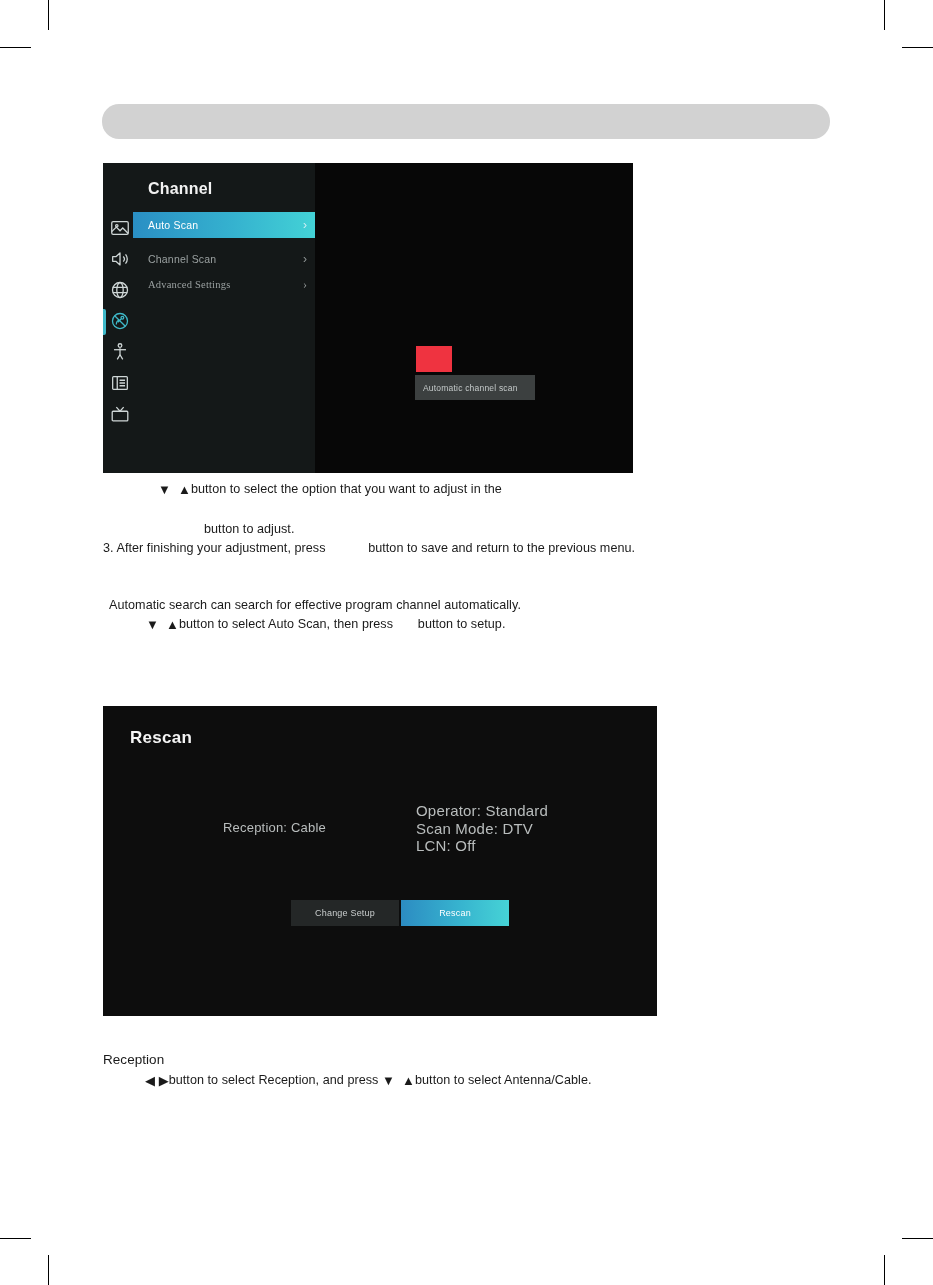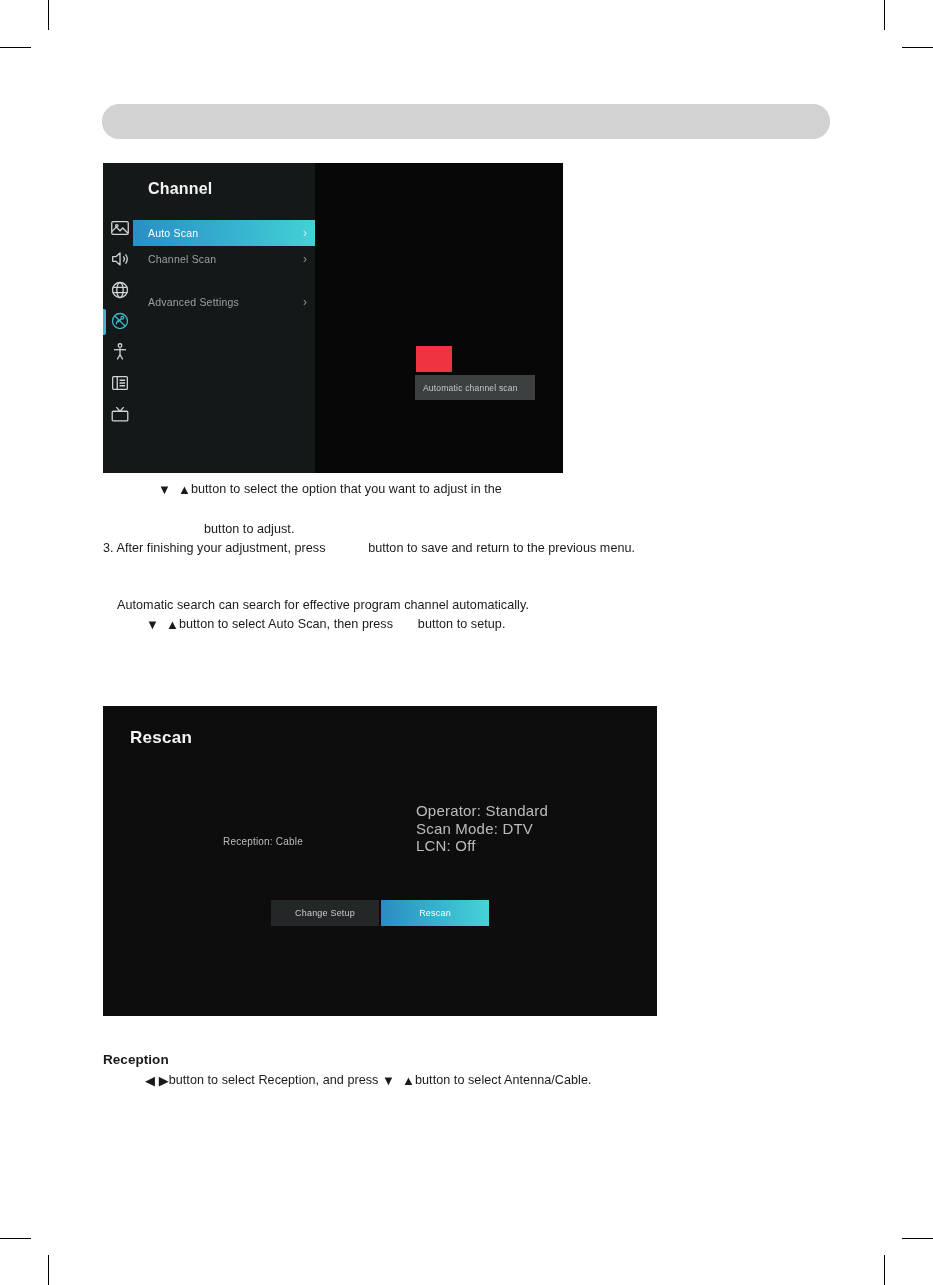--- a/index.html
+++ b/index.html
@@ -45,21 +45,21 @@
   .tv-shot {
     position: absolute;
     background: #070707;
     overflow: hidden;
   }
 
   
   #shot-channel {
     left: 103px;
     top: 163px;
-    width: 460px;
+    width: 530px;
     height: 310px;
   }
   .menu-left-panel {
     position: absolute;
     left: 0; top: 0;
     width: 212px;
     height: 100%;
     background: #141818;
   }
   .icon-rail {
@@ -122,21 +122,20 @@
   }
   .menu-row .row-chev {
     width: 20px;
     text-align: center;
     font-size: 12px;
     color: #8f9595;
   }
   .menu-row.active {
     background: linear-gradient(90deg, #2a8fc4 0%, #35b2cf 55%, #43d2d6 100%);
     color: #ffffff;
-    margin-top: 8px;
   }
   .menu-row.active .row-chev { color: #cdeef3; }
 
   .tooltip-box {
     position: absolute;
     left: 312px;
     top: 212px;
     width: 120px;
     height: 25px;
     background: #3c4040;
@@ -162,22 +161,22 @@
     left: 27px;
     top: 22px;
     font-size: 17px;
     font-weight: bold;
     color: #f4f4f4;
     letter-spacing: 0.3px;
   }
   .rescan-reception {
     position: absolute;
     left: 120px;
-    top: 130px;
-    font-size: 10px;
+    top: 114px;
+    font-size: 13px;
     color: #b9bdbd;
     letter-spacing: 0.2px;
   }
   .rescan-info {
     position: absolute;
     left: 313px;
     top: 96px;
     font-size: 15px;
     color: #b9bdbd;
     letter-spacing: 0.2px;
@@ -190,20 +189,21 @@
   }
   .btn {
     position: absolute;
     top: 0;
     height: 26px;
     display: flex;
     align-items: center;
     justify-content: center;
     font-size: 9px;
     letter-spacing: 0.2px;
+    margin-left: 20px;
   }
   .btn-change {
     left: 0;
     width: 108px;
     background: #242727;
     color: #c9cdcd;
   }
   .btn-rescan {
     left: 110px;
     width: 108px;
@@ -212,33 +212,33 @@
   }
 
   
   .doc-text {
     position: absolute;
     font-size: 12.6px;
     color: #1a1a1a;
     letter-spacing: 0.05px;
     white-space: pre;
   }
-  .doc-text.bold { font-weight: bold; }
+  .doc-text.bold { font-weight: normal; }
   .tri {
     display: inline-block;
     font-size: 13px;
     line-height: 1;
     vertical-align: -1px;
   }
 
   #txt-b1-l1 { left: 158px; top: 482px; }
   #txt-b1-l2 { left: 204px; top: 522px; }
   #txt-b1-l3 { left: 103px; top: 541px; }
 
-  #txt-b2-l1 { left: 117px; top: 598px; }
+  #txt-b2-l1 { left: 109px; top: 598px; }
   #txt-b2-l2 { left: 146px; top: 617px; text-align: right; }
 
   #txt-reception-head { left: 103px; top: 1052px; font-size: 13.5px; }
   #txt-b3-l1 { left: 145px; top: 1073px; }
 </style>
 </head>
 <body>
 
 <div class="crop v crop-tl-v"></div>
 <div class="crop h crop-tl-h"></div>
@@ -325,21 +325,21 @@
   <div class="menu-row active" style="top:49px;">
     <span class="row-label">Auto Scan</span>
     <span class="row-chev">›</span>
   </div>
 
   <div class="menu-row" style="top:83px;">
     <span class="row-label">Channel Scan</span>
     <span class="row-chev">›</span>
   </div>
 
-  <div class="menu-row" style="top:126px;">
+  <div class="menu-row" style="top:108px;font-family:Liberation Serif, serif;">
     <span class="row-label">Advanced Settings</span>
     <span class="row-chev">›</span>
   </div>
 
   <div class="tooltip-box">Automatic channel scan</div>
 </div>
 
 <div class="doc-text" id="txt-b1-l1"><span class="tri">▼</span>  <span class="tri">▲</span><span>button to select the option that you want to adjust in the</span></div>
 
 <div class="doc-text" id="txt-b1-l2">button to adjust.</div>

